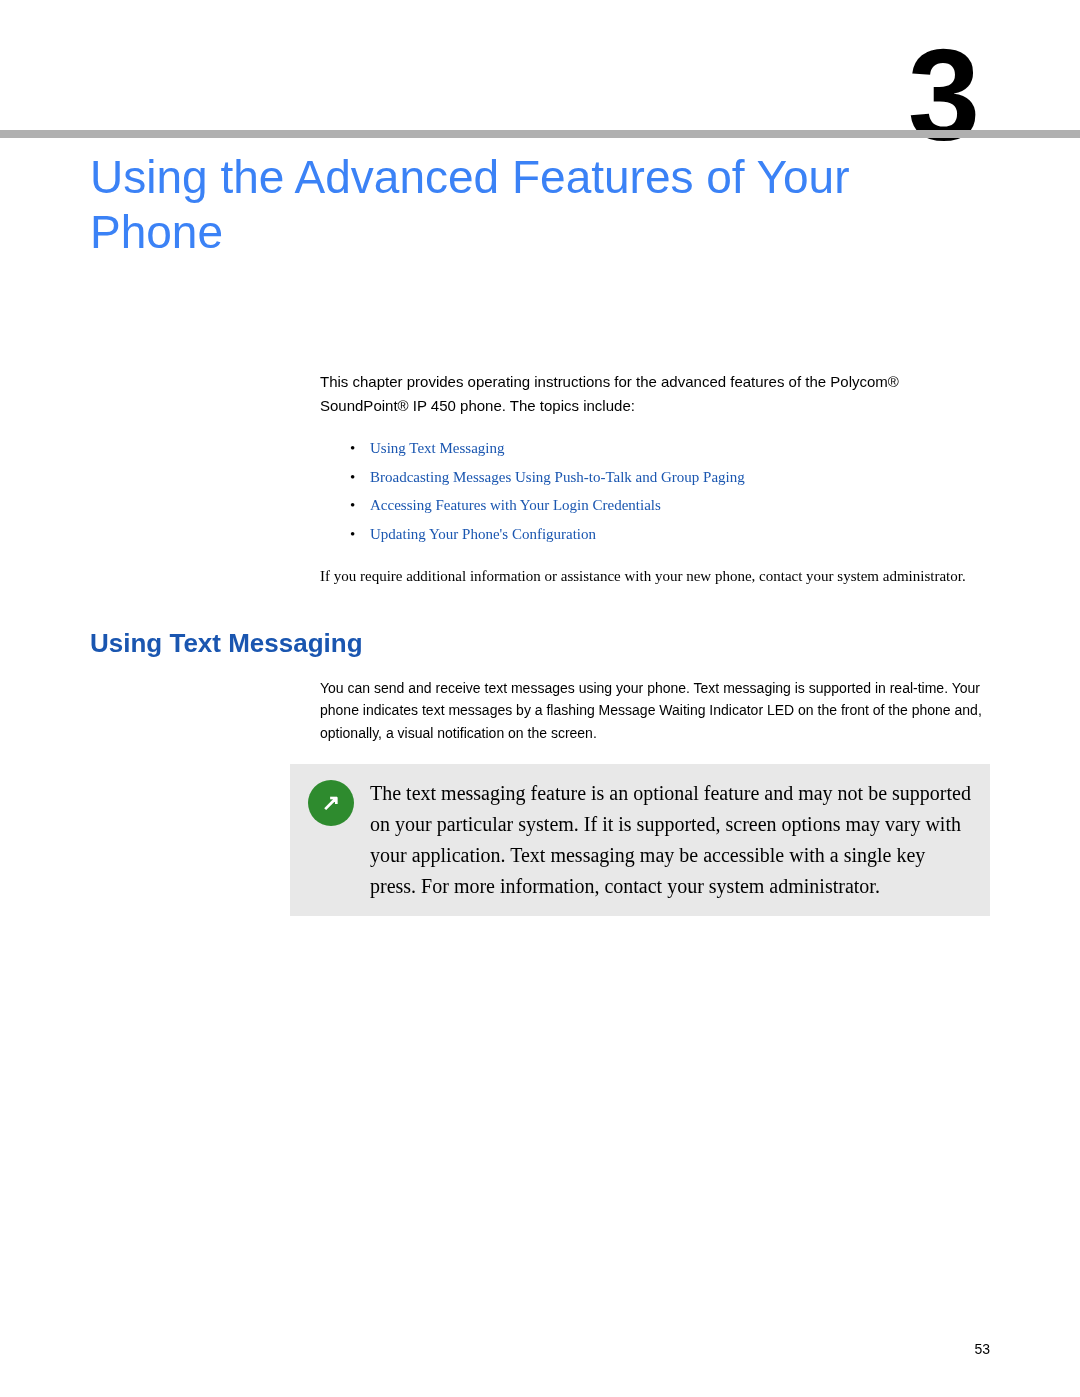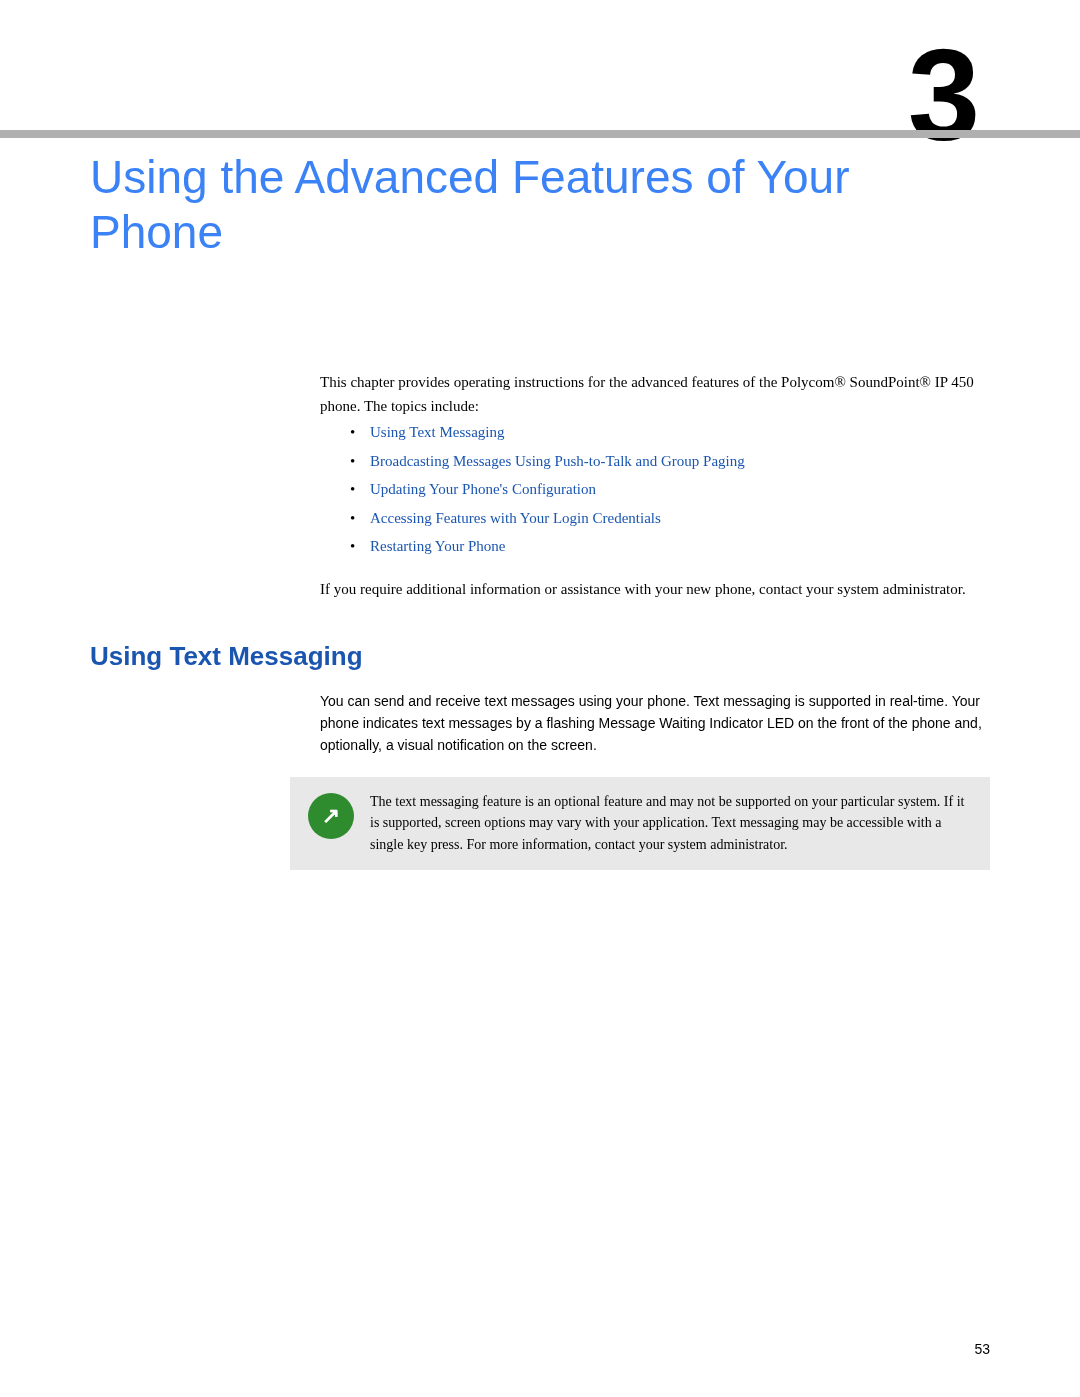--- a/index.html
+++ b/index.html
@@ -65,21 +65,22 @@
       position: absolute;
       top: 370px;
       left: 90px;
       right: 90px;
     }
 
     .intro-text {
       font-size: 15px;
       line-height: 1.6;
       margin-left: 230px;
-      font-family: Liberation Serif, serif;
+      margin-bottom: 16px;
+      font-family: Liberation Sans, sans-serif;
     }
 
     .bullet-list {
       margin-left: 260px;
       margin-bottom: 16px;
       list-style: none;
     }
 
     .bullet-list li {
       font-size: 15px;
@@ -154,21 +155,21 @@
     }
 
     .note-icon-inner {
       color: #ffffff;
       font-size: 22px;
       font-weight: bold;
       line-height: 1;
     }
 
     .note-text {
-      font-size: 14px;
+      font-size: 20px;
       line-height: 1.55;
       font-family: 'Times New Roman', Times, serif;
       color: #000000;
       flex: 1;
     }
 
     
     .page-number {
       position: absolute;
       bottom: 40px;
@@ -194,27 +195,24 @@
     <p class="intro-text">This chapter provides operating instructions for the advanced features of the Polycom® SoundPoint® IP 450 phone. The topics include:</p>
 
     <ul class="bullet-list">
       <li>
         <a href="#text-messaging">Using Text Messaging</a>
       </li>
       <li>
         <a href="#broadcasting">Broadcasting Messages Using Push-to-Talk and Group Paging</a>
       </li>
       <li>
+        <a href="#login-credentials">Accessing Features with Your Login Credentials</a>
+      </li>
+      <li>
         <a href="#configuration">Updating Your Phone's Configuration</a>
-      </li>
-      <li>
-        <a href="#login-credentials">Accessing Features with Your Login Credentials</a>
-      </li>
-      <li>
-        <a href="#restarting">Restarting Your Phone</a>
       </li>
     </ul>
 
 
     <p class="para-text">If you require additional information or assistance with your new phone, contact your system administrator.</p>
 
     <h2 class="section-heading">Using Text Messaging</h2>
 
     <p class="section-body-text">You can send and receive text messages using your phone. Text messaging is supported in real-time. Your phone indicates text messages by a flashing Message Waiting Indicator LED on the front of the phone and, optionally, a visual notification on the screen.</p>
 

